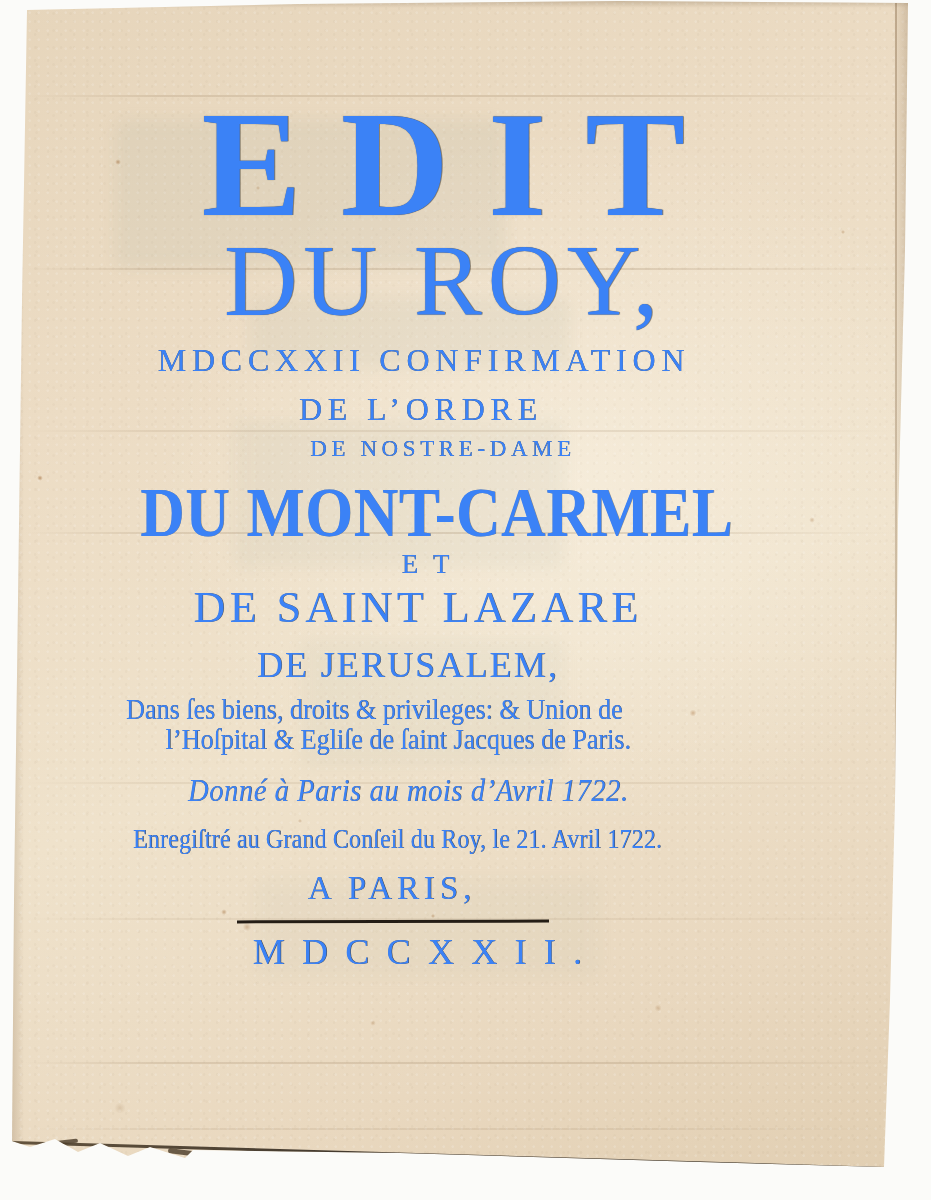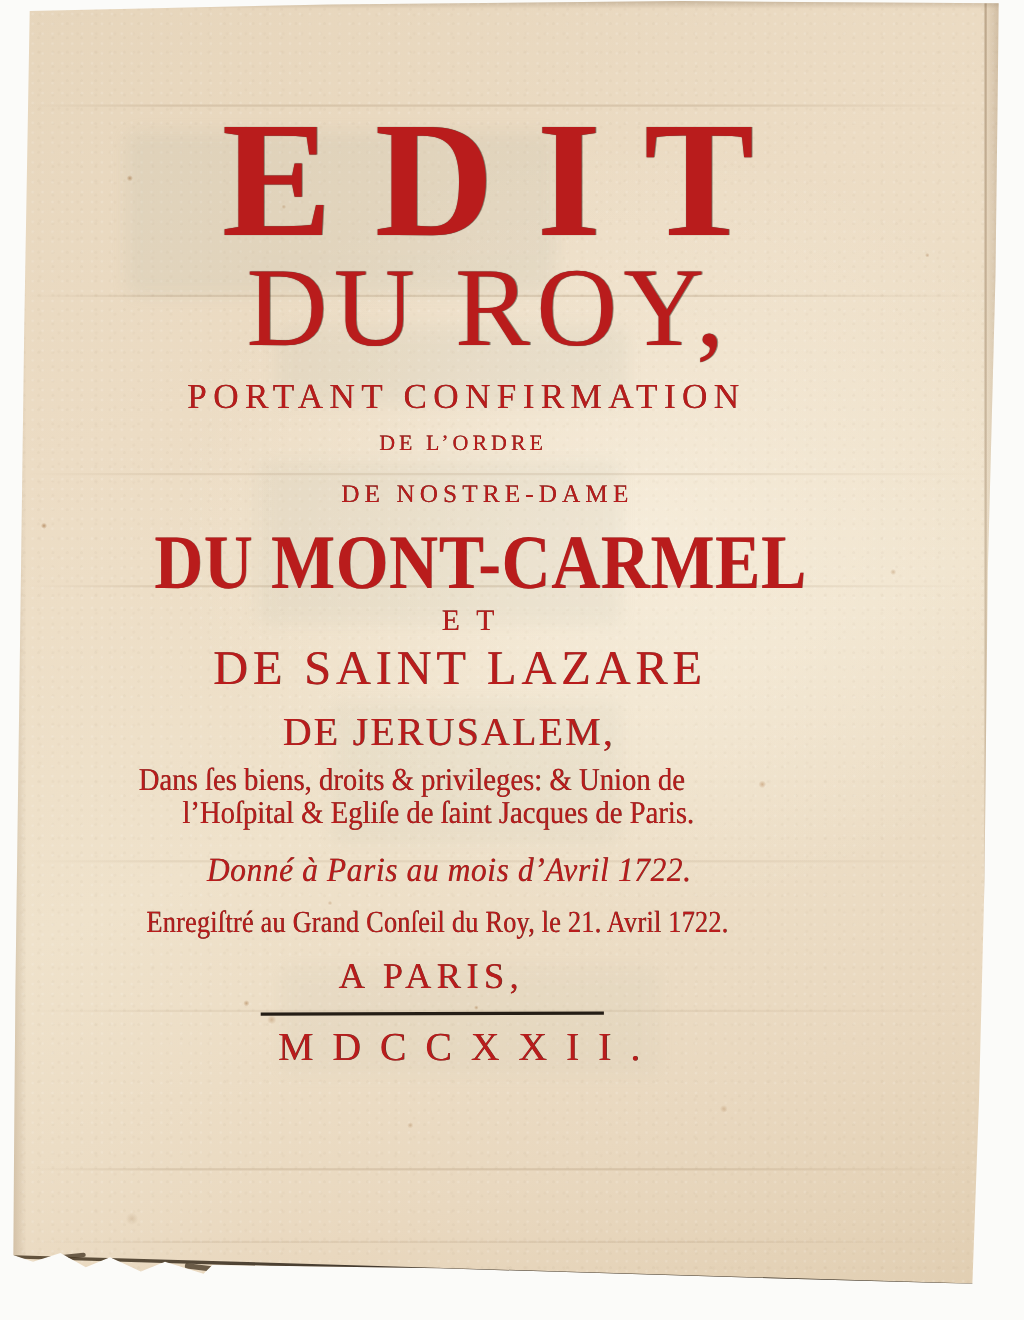--- a/index.html
+++ b/index.html
@@ -85,30 +85,30 @@
 
   
   .bottom-line{position:absolute;left:11px;top:1141px;width:876px;height:3px;
     background:linear-gradient(to right,#55452f,#332a20 35%,#241e16);
     transform:rotate(1.7deg);transform-origin:left center;border-radius:2px;opacity:.9;}
   .tatter{position:absolute;background:#4a3b28;border-radius:2px;opacity:.8;}
   .t1{left:52px;top:1140px;width:26px;height:4px;transform:rotate(-6deg);}
   .t2{left:168px;top:1150px;width:32px;height:5px;transform:rotate(7deg);}
 
   
-  #text-layer{position:absolute;inset:0;color:#b91c1c;}
+  #text-layer{position:absolute;inset:0;color:#3b82f6;}
   .line{position:absolute;left:0;width:836px;text-align:center;white-space:nowrap;line-height:1;}
 
   .l-edit{top:89px;font-size:150px;font-weight:bold;letter-spacing:.26em;padding-left:45px;
     text-shadow:1px 0 0 rgba(30,24,16,.4), 0 0 1px rgba(30,24,16,.55);}
   .l-duroy{top:230px;font-size:102px;font-weight:normal;letter-spacing:.055em;padding-left:26px;
     text-shadow:1px 0 0 rgba(30,24,16,.4), 0 0 1px rgba(30,24,16,.5);}
   .l-portant{top:344px;font-size:32px;letter-spacing:.18em;padding-left:6px;
     text-shadow:0 0 .5px rgba(35,28,18,.8);}
-  .l-ordre{top:393px;font-size:20px;letter-spacing:.18em;padding-left:3px;
+  .l-ordre{top:393px;font-size:32px;letter-spacing:.18em;padding-left:3px;
     text-shadow:0 0 .5px rgba(35,28,18,.8);}
   .l-nostredame{top:437px;font-size:23px;letter-spacing:.2em;padding-left:25px;
     text-shadow:0 0 .6px rgba(35,28,18,.85);}
   .l-montcarmel{top:478px;font-size:70px;font-weight:bold;letter-spacing:.01em;padding-left:20px;
     transform:scaleX(.88);transform-origin:50% 50%;
     text-shadow:.5px 0 0 rgba(30,24,16,.45);}
   .l-et{top:551px;font-size:27px;letter-spacing:.55em;padding-left:15px;
     text-shadow:0 0 .5px rgba(35,28,18,.8);}
   .l-lazare{top:586px;font-size:44px;letter-spacing:.1em;
     text-shadow:.5px 0 .5px rgba(35,28,18,.7);}
@@ -164,21 +164,21 @@
     <div class="edge-r"></div>
     <div class="edge-t"></div>
     <div class="edge-b"></div>
     <div class="bottom-line"></div>
     <div class="tatter t1"></div>
     <div class="tatter t2"></div>
 
     <div id="text-layer">
       <div class="line l-edit">EDIT</div>
       <div class="line l-duroy">DU ROY,</div>
-      <div class="line l-portant">PORTANT CONFIRMATION</div>
+      <div class="line l-portant">MDCCXXII CONFIRMATION</div>
       <div class="line l-ordre">DE L’ORDRE</div>
       <div class="line l-nostredame">DE NOSTRE-DAME</div>
       <div class="line l-montcarmel">DU MONT-CARMEL</div>
       <div class="line l-lazare">DE SAINT LAZARE</div>
       <div class="line l-et">ET</div>
       <div class="line l-jerusalem">DE JERUSALEM,</div>
 
       <div class="privileges">
         <div class="pl1">Dans ſes biens, droits &amp; privileges: &amp; Union de</div>
         <div class="pl2">l’Hoſpital &amp; Egliſe de ſaint Jacques de Paris.</div>

